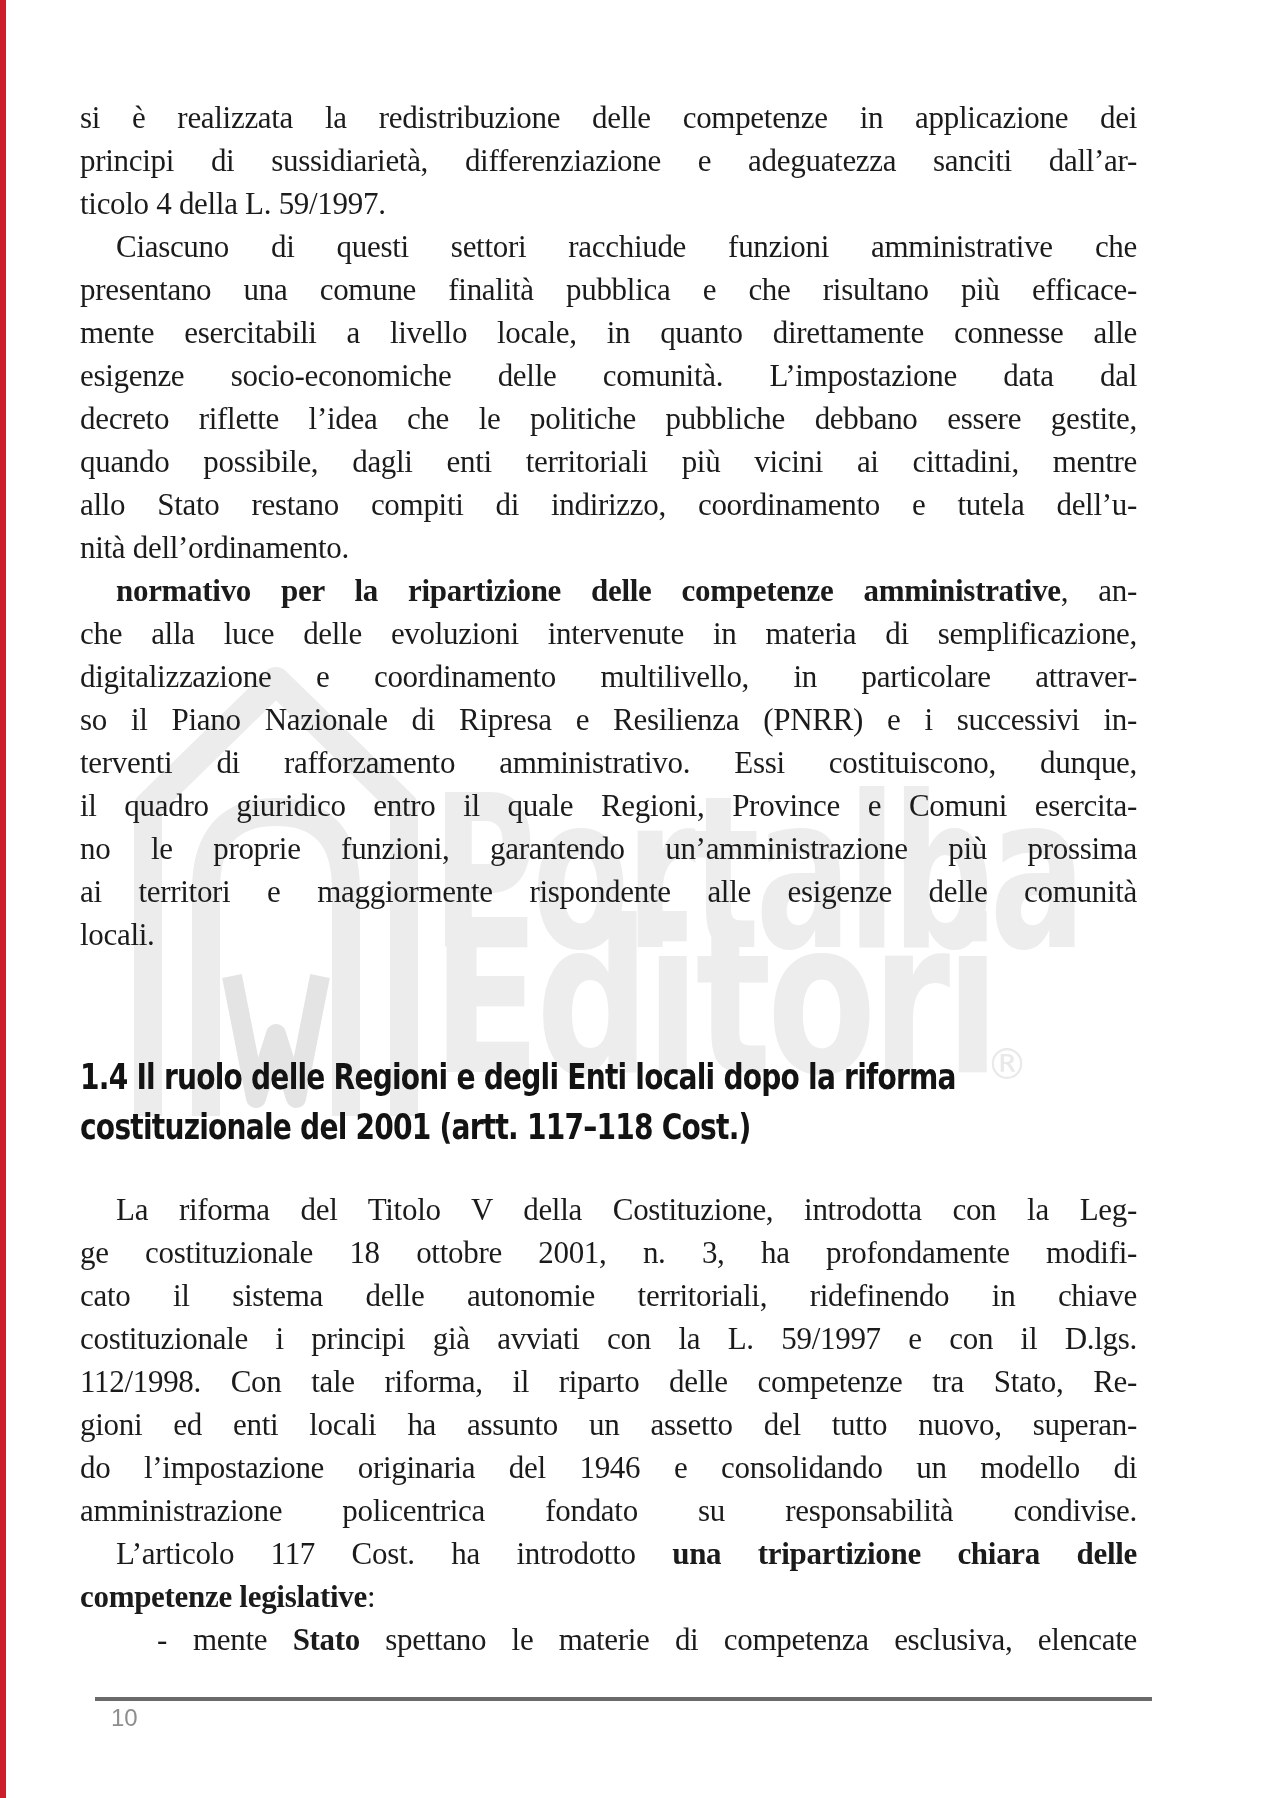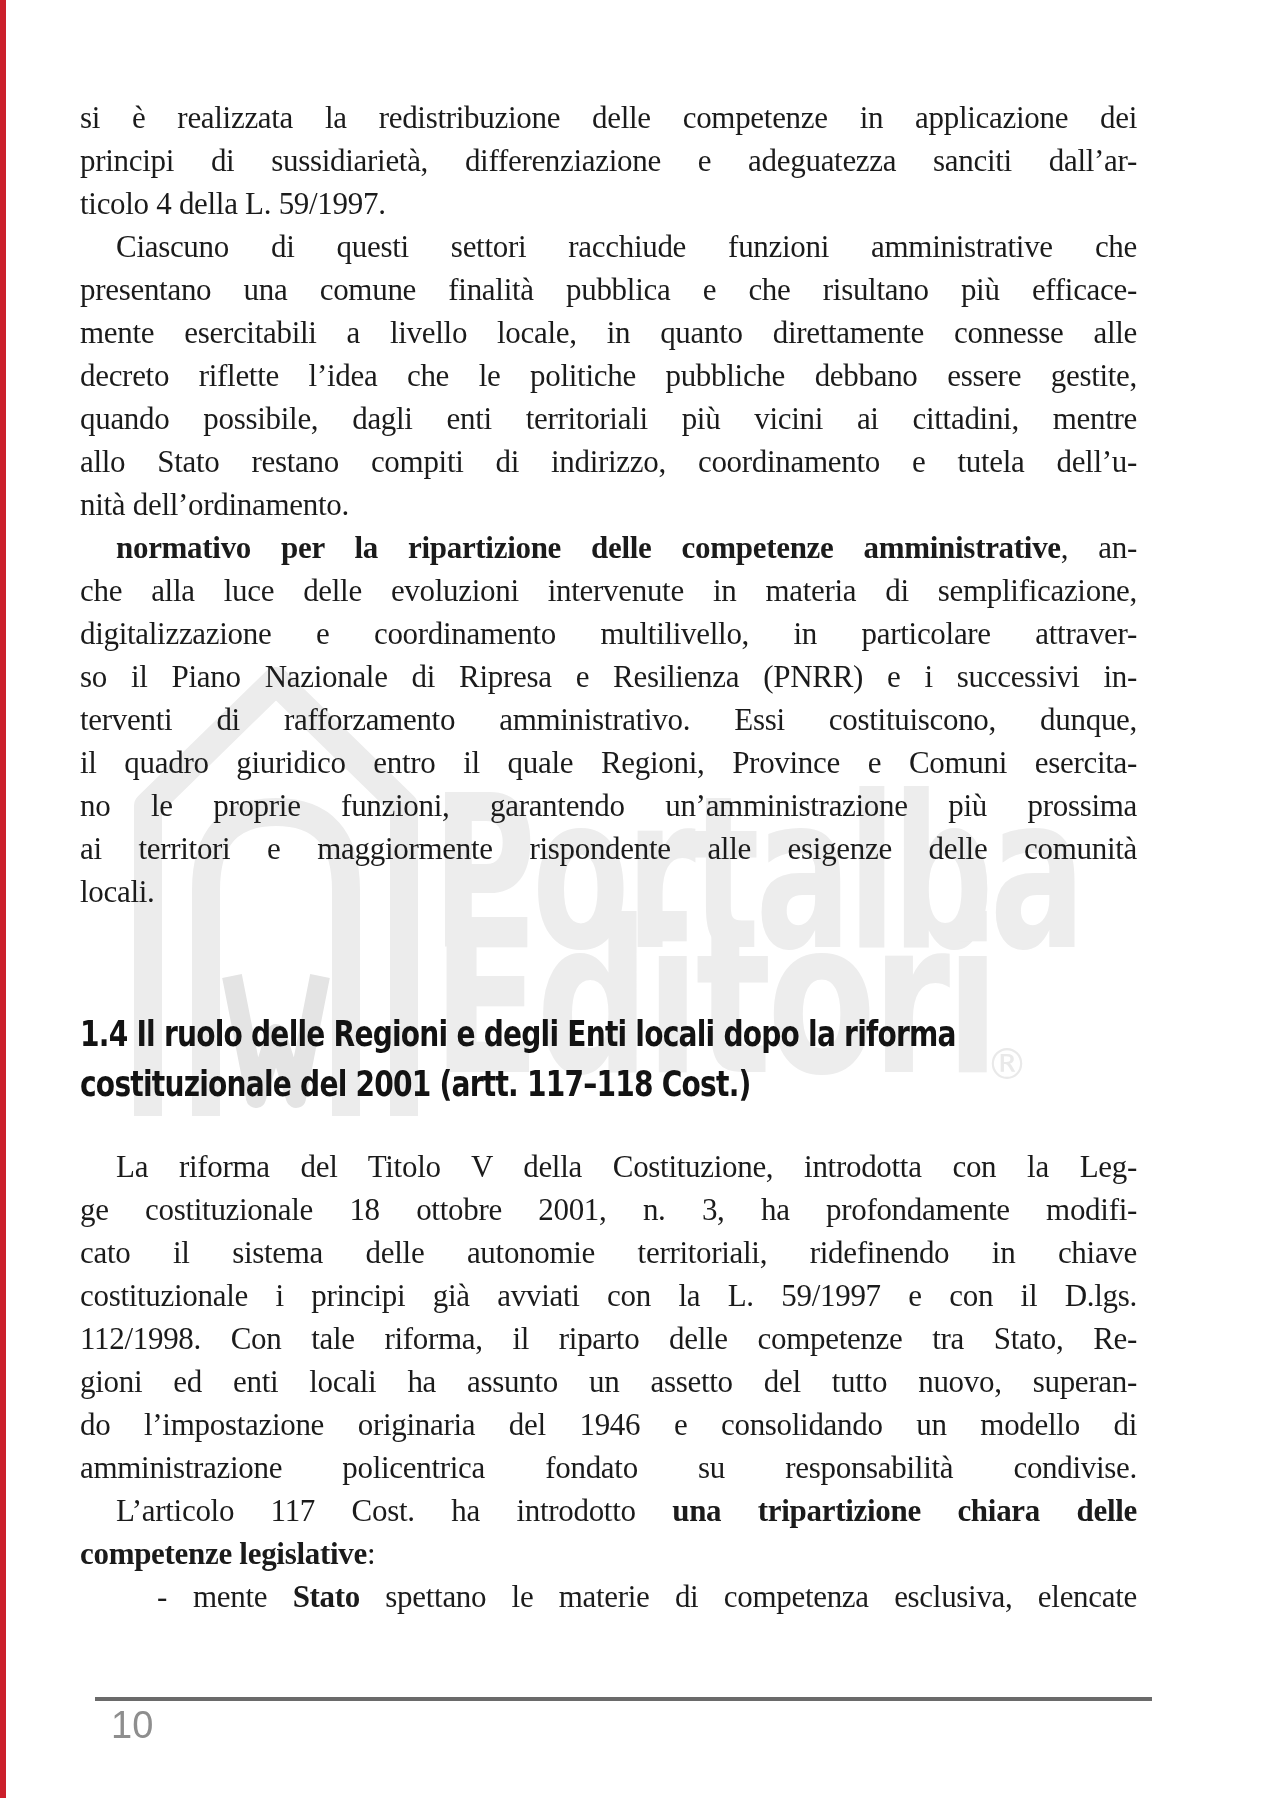--- a/index.html
+++ b/index.html
@@ -84,21 +84,21 @@
     position: absolute;
     left: 95px; top: 1697px;
     width: 1057px; height: 4px;
     background: #6a6a6a;
     z-index: 2;
   }
   .page-number {
     position: absolute;
     left: 111px; top: 1704px;
     font-family: "Liberation Sans", sans-serif;
-    font-size: 38px;
+    font-size: 24px;
     color: #8e8e8e;
     z-index: 2;
   }
 </style>
 </head>
 <body>
 
 <div class="page">
 
   <div class="edge-stripe"></div>
@@ -118,20 +118,21 @@
     <div id="body-top">
         <div class="para">
           <div class="line"><span>si è realizzata la redistribuzione delle competenze in applicazione dei</span></div>
           <div class="line"><span>principi di sussidiarietà, differenziazione e adeguatezza sanciti dall’ar-</span></div>
           <div class="line last"><span>ticolo 4 della L. 59/1997.</span></div>
         </div>
         <div class="para indent">
           <div class="line"><span>Ciascuno di questi settori racchiude funzioni amministrative che</span></div>
           <div class="line"><span>presentano una comune finalità pubblica e che risultano più efficace-</span></div>
           <div class="line"><span>mente esercitabili a livello locale, in quanto direttamente connesse alle</span></div>
+          <div class="line"><span>esigenze socio-economiche delle comunità. L’impostazione data dal</span></div>
           <div class="line"><span>decreto riflette l’idea che le politiche pubbliche debbano essere gestite,</span></div>
           <div class="line"><span>quando possibile, dagli enti territoriali più vicini ai cittadini, mentre</span></div>
           <div class="line"><span>allo Stato restano compiti di indirizzo, coordinamento e tutela dell’u-</span></div>
           <div class="line last"><span>nità dell’ordinamento.</span></div>
         </div>
         <div class="para indent">
           <div class="line"><span class="b">normativo per la ripartizione delle competenze amministrative</span><span>, an-</span></div>
           <div class="line"><span>che alla luce delle evoluzioni intervenute in materia di semplificazione,</span></div>
           <div class="line"><span>digitalizzazione e coordinamento multilivello, in particolare attraver-</span></div>
           <div class="line"><span>so il Piano Nazionale di Ripresa e Resilienza (PNRR) e i successivi in-</span></div>

